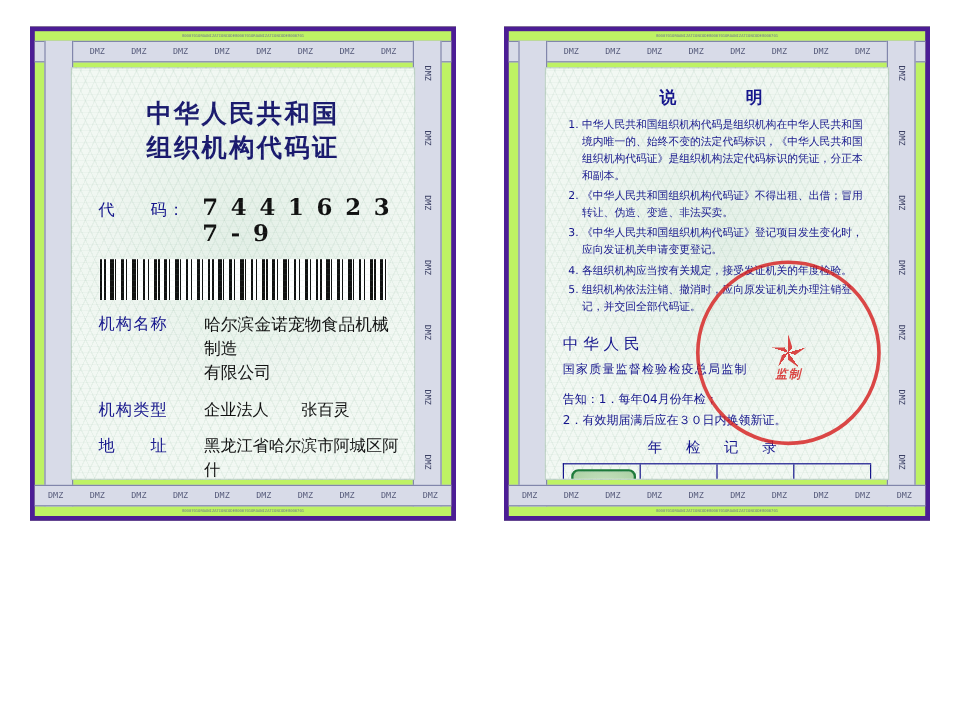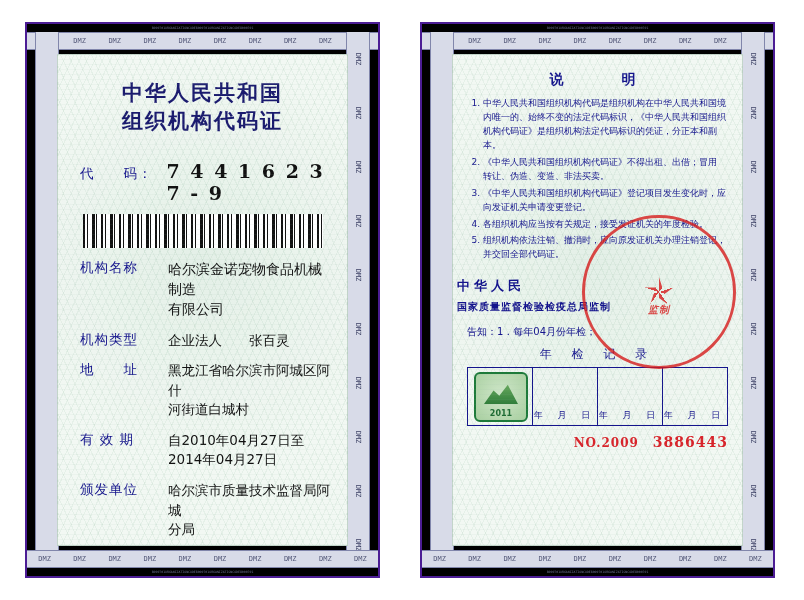--- a/index.html
+++ b/index.html
@@ -5,23 +5,23 @@
   html,body{margin:0;padding:0;}
   body{
     width:804px;height:600px;background:#ffffff;
     font-family:"DejaVu Sans","Liberation Sans",sans-serif;
     overflow:hidden;
   }
   .page{position:relative;width:804px;height:600px;}
 
   
   .cert{
-    position:absolute;top:22px;width:355px;height:556px;
-    background:#000000;
-    border:2px solid #4c1d95;
+    position:absolute;top:22px;width:355px;height:412px;
+    background:#bef264;
+    border:4px solid #4c1d95;
     box-sizing:border-box;
   }
   #cert-left{left:25px;}
   #cert-right{left:420px;}
 
   
   .dmz-band{
     position:absolute;left:0;right:0;height:16px;
     background:#d8dbe8;
     border-top:1px solid #8186ab;border-bottom:1px solid #8186ab;
@@ -124,22 +124,22 @@
     text-align:center;color:#14148c;font-size:14px;font-weight:bold;
     letter-spacing:10px;margin-top:16px;
   }
   .notes{
     margin:8px 14px 0 14px;color:#14148c;font-size:9px;line-height:1.55;
   }
   .notes ol{margin:0;padding-left:16px;}
   .notes li{margin-bottom:3px;}
 
   .issuer-block{
-    margin:14px 0 0 4px;color:#14148c;font-size:13px;line-height:1.6;
-    position:relative;z-index:2;font-weight:bold;
+    margin:14px 0 0 14px;color:#14148c;font-size:13px;line-height:1.6;
+    position:relative;z-index:2;
   }
   .issuer-block .l1{letter-spacing:4px;}
   .issuer-block .l2{letter-spacing:4px;}
   .issuer-block .l3{margin-top:2px;font-size:10px;letter-spacing:1px;}
 
   .announce{
     margin:8px 12px 0 14px;color:#14148c;font-size:10px;line-height:1.7;
     position:relative;z-index:2;
   }
 
@@ -390,20 +390,21 @@
         </ol>
       </div>
 
       <div class="issuer-block">
         <div class="l1">中华人民</div>
         <div class="l3">国家质量监督检验检疫总局监制</div>
       </div>
 
       <div class="announce">
         <div>告知：1．每年04月份年检；</div>
+        <div>2．有效期届满后应在３０日内换领新证。</div>
       </div>
 
       <div class="seal">
         <div class="seal-center">监制</div>
       </div>
 
       <div class="record-title">年 检 记 录</div>
 
       <div class="record-table">
         <div class="record-cell">

